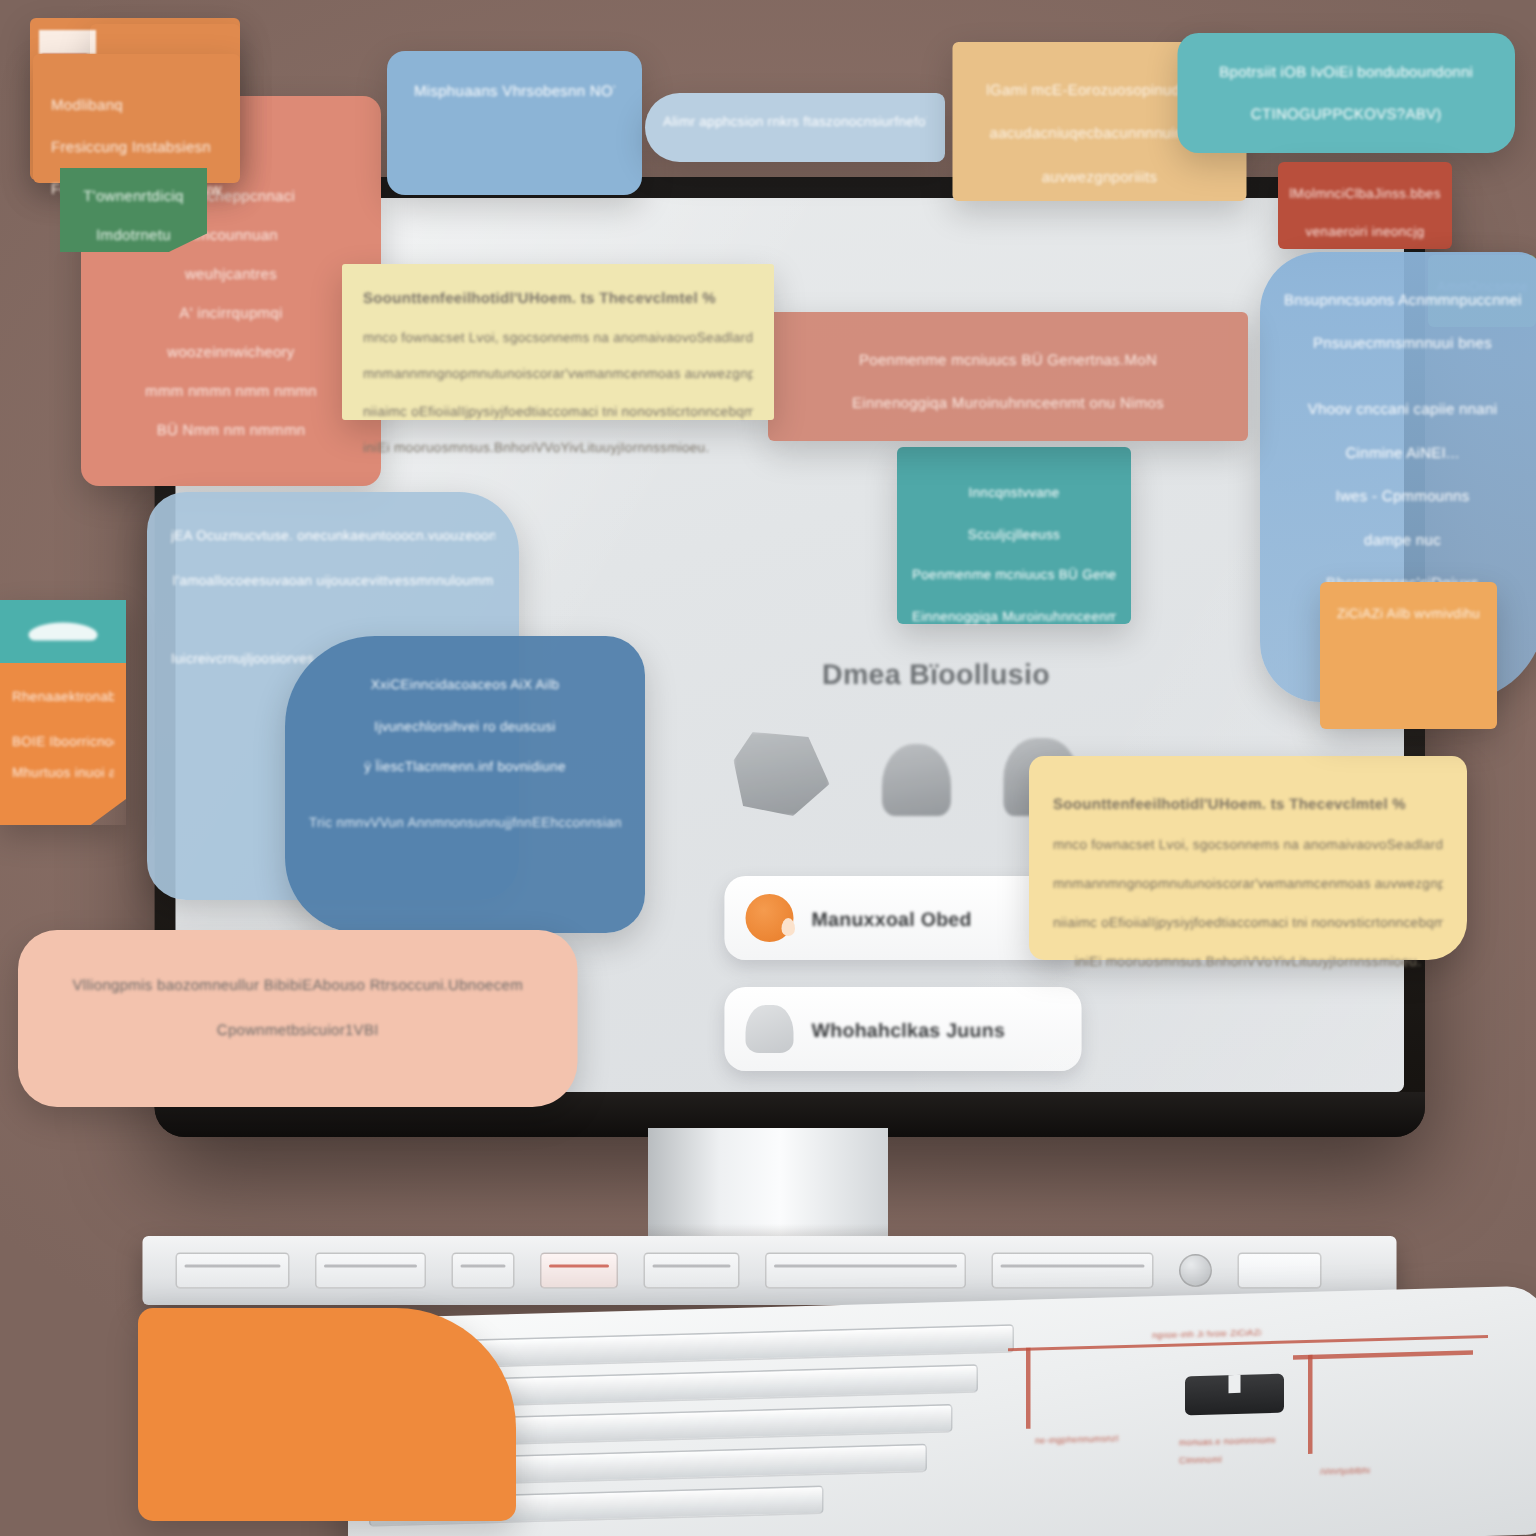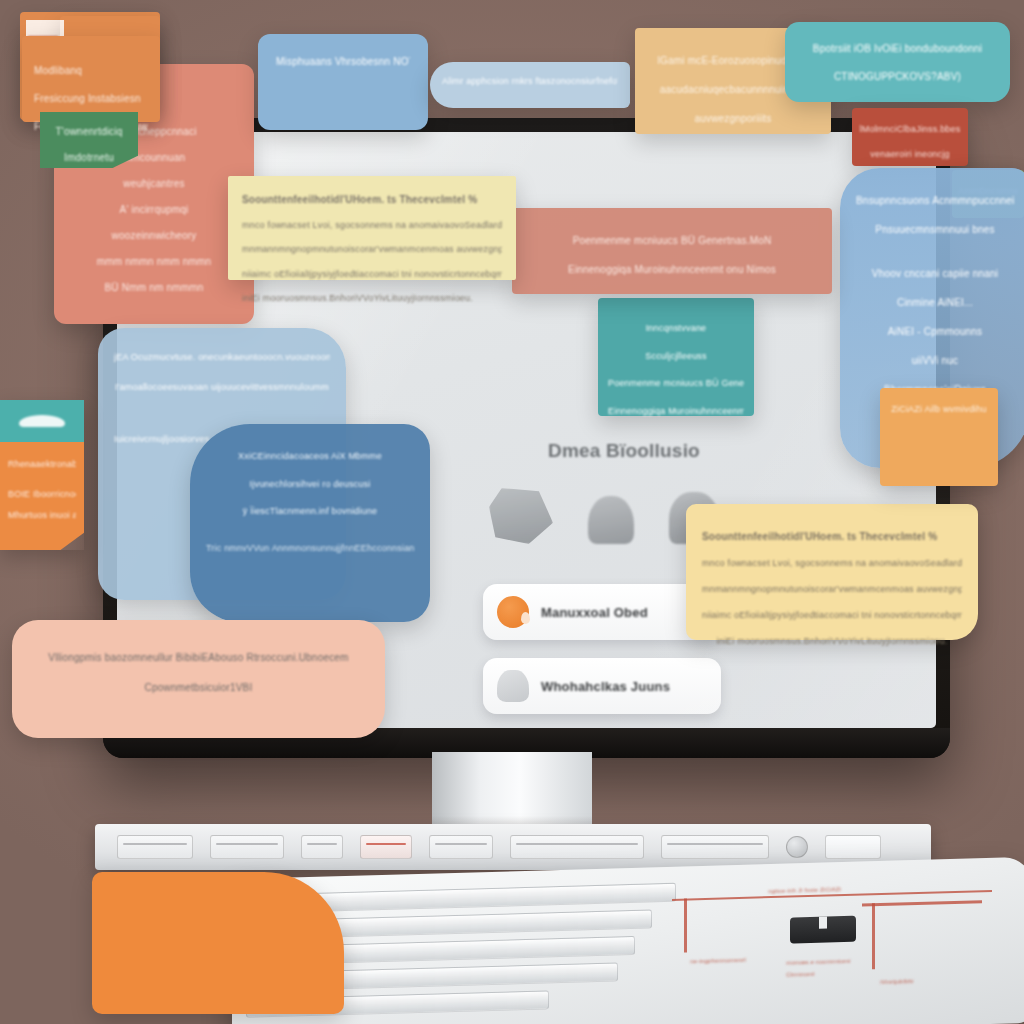--- a/index.html
+++ b/index.html
@@ -245,22 +245,22 @@
 
   <div class="panel rd-sm" style="left:952px;top:170px;width:72px;height:48px;background:#8fae74;color:#f1f6ec;font-size:9px;padding:16px 6px;">
     <span class="bt sm">AmmDncsmnei</span>
   </div>
 
   <div class="panel" style="left:840px;top:168px;width:190px;height:300px;background:linear-gradient(180deg,rgba(139,179,216,.95),rgba(139,179,216,.78));color:#fff;font-size:10px;line-height:2.2;padding:22px 16px;text-align:center;border-radius:40px 18px 60px 40px;">
     <span class="bt">Bnsupnncsuons Acnmmnpuccnnei</span>
     <span class="bt">Pnsuuecmnsmnnuui bnes</span>
     <span class="bt" style="margin-top:22px">Vhoov cnccani capiie nnani</span>
     <span class="bt sm">Cinmine AiNEI...</span>
-    <span class="bt sm">AiNEI - Cpmmounns</span>
-    <span class="bt sm">uiiVVi nuc</span>
+    <span class="bt sm">Iwes - Cpmmounns</span>
+    <span class="bt sm">dampe nuc</span>
     <span class="bt sm">Bhcrmmncnc'ciDgiuxs</span>
   </div>
 
   <div class="panel rd-sm" style="left:598px;top:298px;width:156px;height:118px;background:#4fa8a8;color:#fff;font-size:9px;line-height:2.3;padding:20px 10px;text-align:center;">
     <span class="bt">Inncqnstvvane</span>
     <span class="bt">Scculjcjlleeuss</span>
     <span class="bt sm">Poenmenme mcniuucs  BÜ Genertnas.MoN</span>
     <span class="bt sm">Einnenoggiqa Muroinuhnnceenmt onu  Nimos</span>
   </div>
 
@@ -289,21 +289,21 @@
     <span class="bt sm">ZiCiAZi  Ailb wvmivdihu</span>
   </div>
 
   <div class="panel" style="left:98px;top:328px;width:248px;height:272px;background:rgba(167,195,218,.92);color:#fff;font-size:9px;line-height:2.6;padding:18px 16px;text-align:center;border-radius:26px 40px 26px 26px;">
     <span class="bt sm">jEA Ocuzmucvtuse. onecunkaeuntooocn.vuouzeoonnitvlnnze</span>
     <span class="bt sm">I'amoallocoeesuvaoan  uijouucevittvessmnnuloumm</span>
     <span class="bt sm" style="margin-top:28px;text-align:left">Iuicreivcrnujljoosiorves</span>
   </div>
 
   <div class="panel" style="left:190px;top:424px;width:240px;height:198px;background:rgba(79,126,170,.93);color:#f0f6fb;font-size:9px;line-height:2.3;padding:22px 16px;text-align:center;border-radius:60px 26px 26px 50px;">
-    <span class="bt sm">XxiCEinncidacoaceos AiX Mbmme</span>
+    <span class="bt sm">XxiCEinncidacoaceos AiX Ailb</span>
     <span class="bt sm">Ijvunechlorsihvei ro deuscusi</span>
     <span class="bt sm">ÿ ÏiescTlacnmenn.inf  bovnidiune</span>
     <span class="bt sm" style="margin-top:16px;opacity:.85">Tric nmnvVVun  AnnmnonsunnujjfnnEEhcconnsiannsjjr  connm</span>
   </div>
 
   <div style="position:absolute;left:0;top:400px;width:84px;height:150px;box-shadow:0 8px 20px rgba(0,0,0,.2);">
     <div style="height:42px;background:#4cb0ac;display:flex;align-items:center;justify-content:center;">
       <span style="display:block;width:46px;height:12px;background:#fff;opacity:.9;filter:blur(1px);
                    border-radius:50% 50% 10% 10%/70% 70% 30% 30%;"></span>
     </div>

